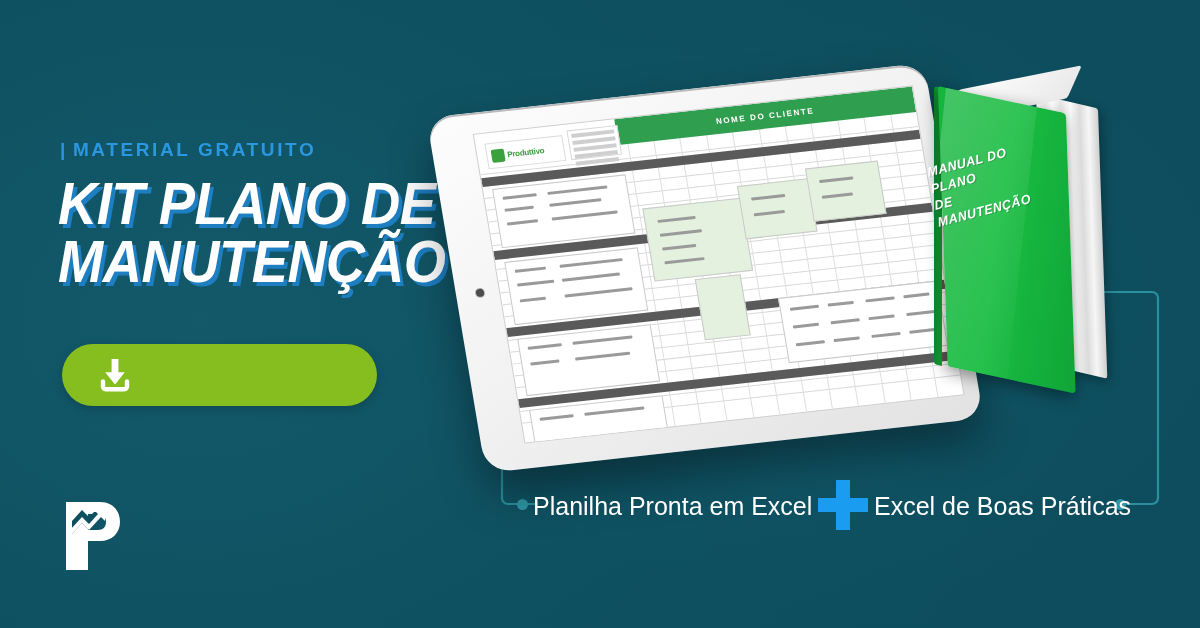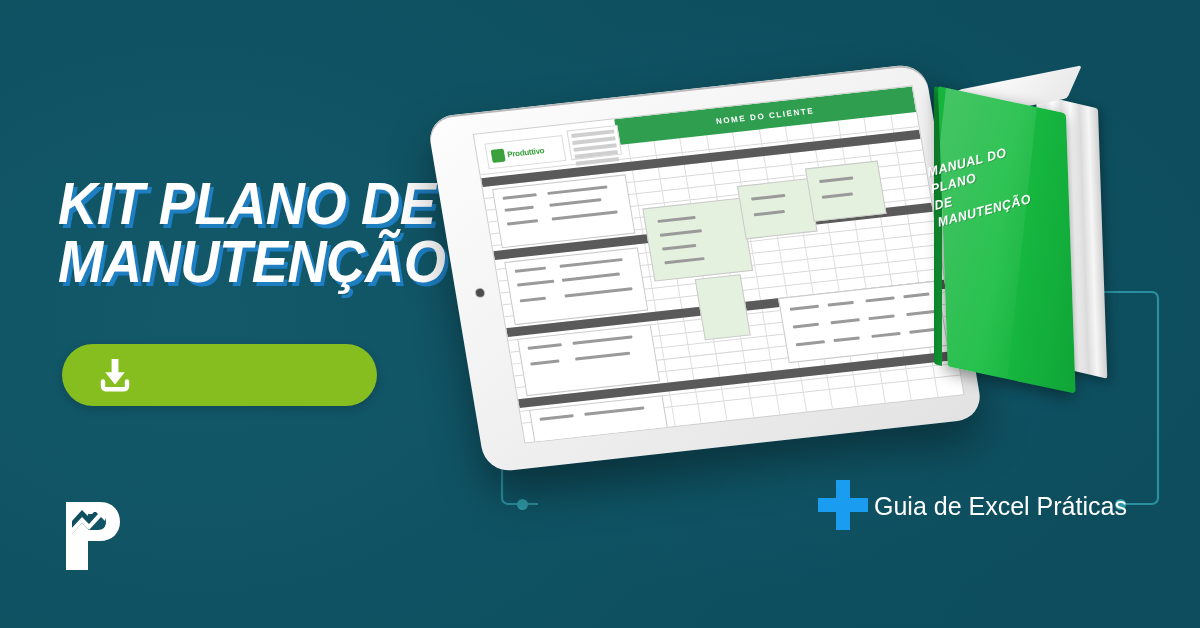--- a/index.html
+++ b/index.html
@@ -186,20 +186,23 @@
   }
   .plus i{position:absolute;background:#1a9cf0;}
   .plus i.h{left:0;top:18px;width:50px;height:14px;}
   .plus i.v{left:18px;top:0;width:14px;height:50px;}
 </style>
 </head>
 <body>
 
 <div id="stage">
 
+  <div class="eyebrow">
+    <span class="bar">|</span><span>MATERIAL GRATUITO</span>
+  </div>
 
   <div class="headline">KIT PLANO DE
 MANUTENÇÃO</div>
 
   <div class="cta">
     <svg class="dl-icon" viewBox="0 0 34 36">
       <path d="M13.6 2 h6.8 v13.2 h6.4 L17 27.4 7.2 15.2 h6.4 Z" fill="#ffffff"></path>
       <path d="M5 24.4 v5.2 a2.6 2.6 0 0 0 2.6 2.6 h18.8 a2.6 2.6 0 0 0 2.6 -2.6 v-5.2" fill="none" stroke="#ffffff" stroke-width="4.4" stroke-linecap="round"></path>
     </svg>
   </div>
@@ -348,19 +351,20 @@
     <div class="pages"></div>
     <div class="pages-top"></div>
     <div class="spine"></div>
     <div class="cover">
       <div class="cover-shine"></div>
     </div>
     <div class="book-title">MANUAL DO PLANO
 DE MANUTENÇÃO</div>
   </div>
 
+  <div class="caption left">Planilha Pronta em Excel</div>
   <div class="plus">
     <i class="h"></i>
       <i class="v"></i>
   </div>
-  <div class="caption right">Guia de Excel Práticas</div>
+  <div class="caption right">Excel de Boas Práticas</div>
 
 </div>
 
 </body></html>

